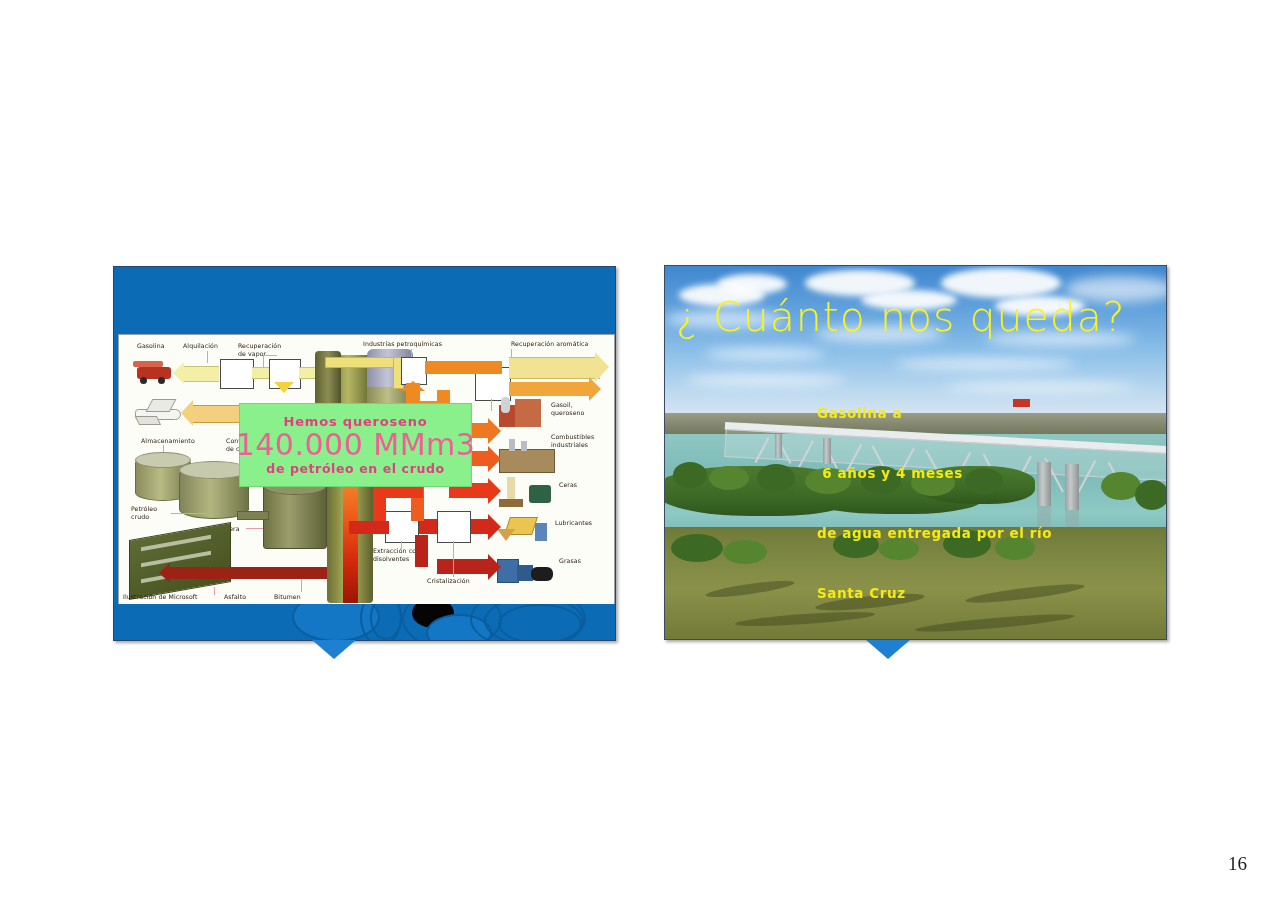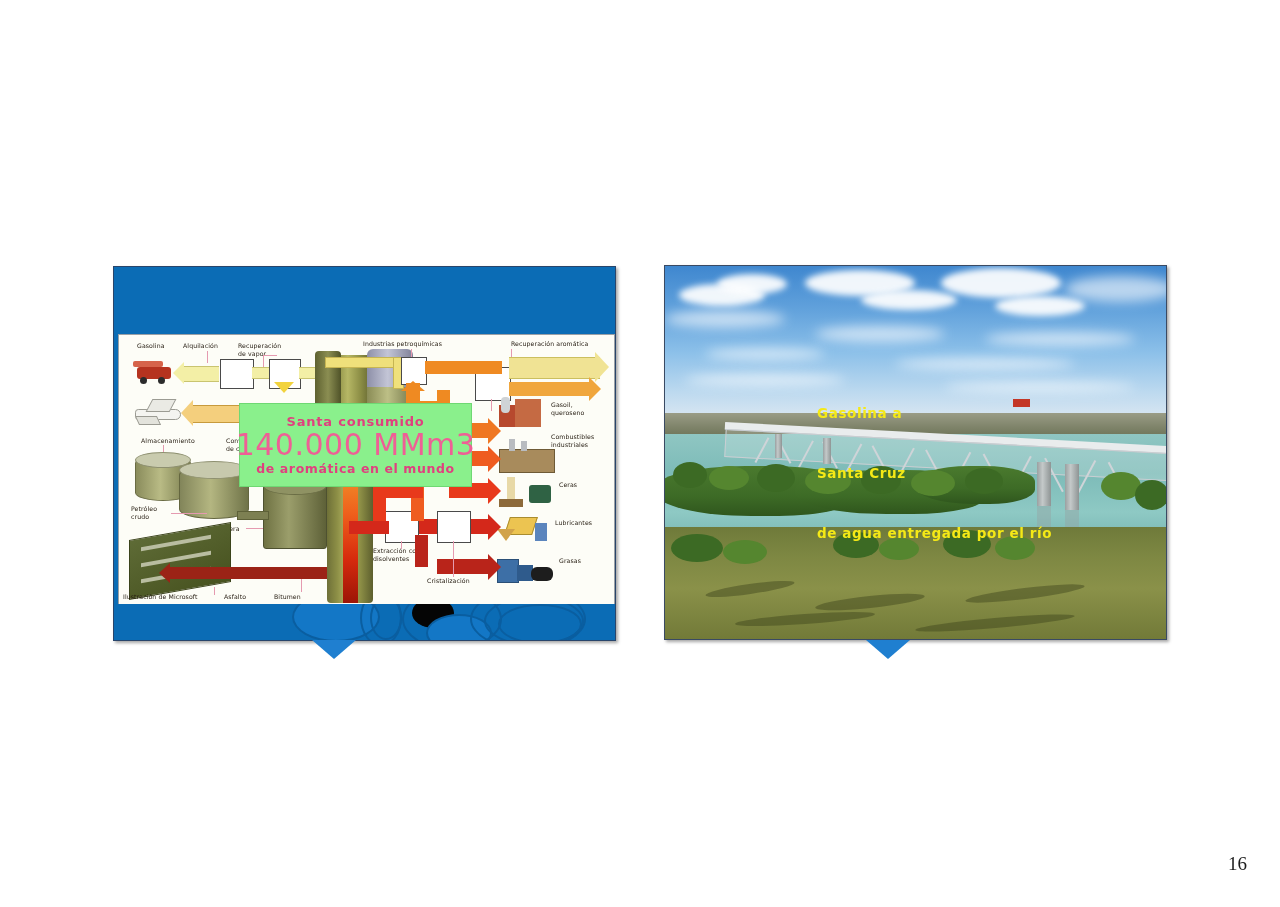--- a/index.html
+++ b/index.html
@@ -308,23 +308,23 @@
       <div class="blob-black" style="left:298px;top:-6px;width:42px;height:30px;"></div>
       <div class="ripple fill" style="left:312px;top:10px;width:62px;height:34px;"></div>
       <div class="ripple" style="left:288px;top:-16px;width:96px;height:58px;"></div>
       <div class="ripple" style="left:356px;top:-16px;width:112px;height:58px;"></div>
       <div class="ripple" style="left:370px;top:-8px;width:96px;height:46px;"></div>
       <div class="ripple" style="left:384px;top:0px;width:80px;height:36px;"></div>
     </div>
   </div>
 
   <div id="green-callout">
-    <div class="l1">Santa consumido</div>
+    <div class="l1">Hemos queroseno</div>
     <div class="l2">140.000 MMm3</div>
-    <div class="l3">de aromática en el mundo</div>
+    <div class="l3">de petróleo en el crudo</div>
   </div>
 
   <div class="figure fig-shadow" id="fig-right">
     <div class="photo">
       <div class="sky"></div>
 
       <div class="cloud" style="left:14px;top:18px;width:86px;height:22px;"></div>
       <div class="cloud" style="left:52px;top:8px;width:70px;height:20px;"></div>
       <div class="cloud soft" style="left:0px;top:44px;width:120px;height:18px;"></div>
       <div class="cloud" style="left:140px;top:4px;width:110px;height:26px;"></div>
@@ -389,25 +389,27 @@
       <div class="bush lite" style="left:214px;top:272px;width:40px;height:22px;"></div>
       <div class="bush" style="left:278px;top:264px;width:48px;height:28px;"></div>
       <div class="bush lite" style="left:330px;top:270px;width:40px;height:24px;"></div>
       <div class="grass-streak" style="left:40px;top:318px;width:90px;height:10px;transform:rotate(-8deg);"></div>
       <div class="grass-streak" style="left:150px;top:330px;width:110px;height:12px;transform:rotate(-6deg);"></div>
       <div class="grass-streak" style="left:300px;top:322px;width:120px;height:11px;transform:rotate(-7deg);"></div>
       <div class="grass-streak" style="left:70px;top:348px;width:140px;height:10px;transform:rotate(-4deg);"></div>
       <div class="grass-streak" style="left:250px;top:352px;width:160px;height:10px;transform:rotate(-5deg);"></div>
     </div>
 
+    <div id="right-title">¿ Cuánto nos queda?</div>
 
     <div id="right-sub">
       <span class="ln">Gasolina a</span>
+      <span class="ln"> 6 años y 4 meses</span>
+      <span class="ln">de agua entregada por el río</span>
       <span class="ln">Santa Cruz</span>
-      <span class="ln">de agua entregada por el río</span>
     </div>
   </div>
 
   <div class="tri-down" id="tri-left"></div>
   <div class="tri-down" id="tri-right"></div>
 
   <div id="page-number">16</div>
 
 </div>
 

